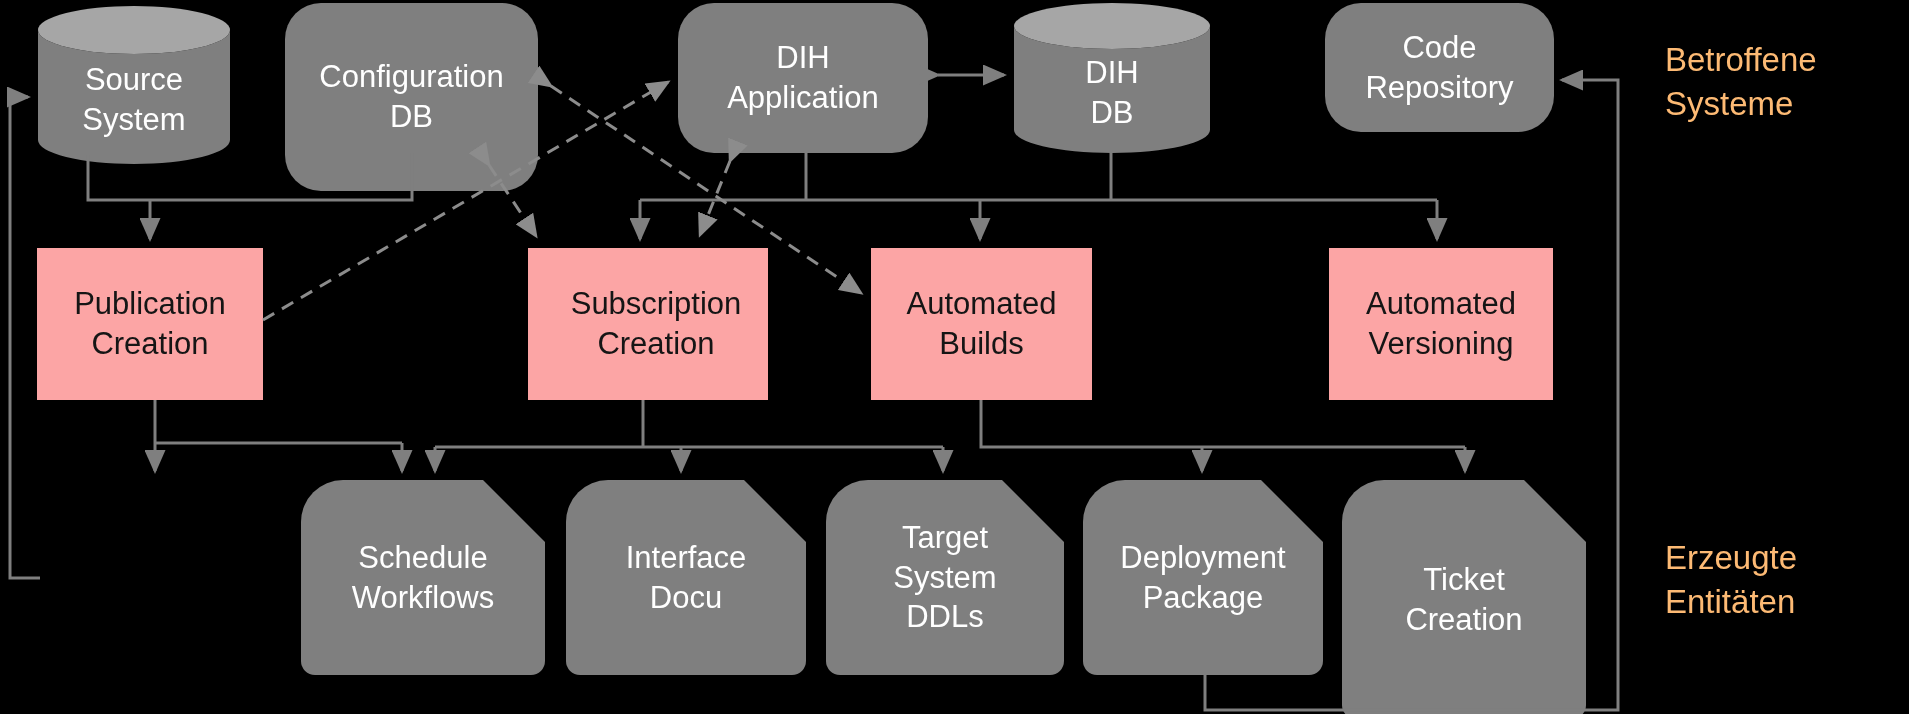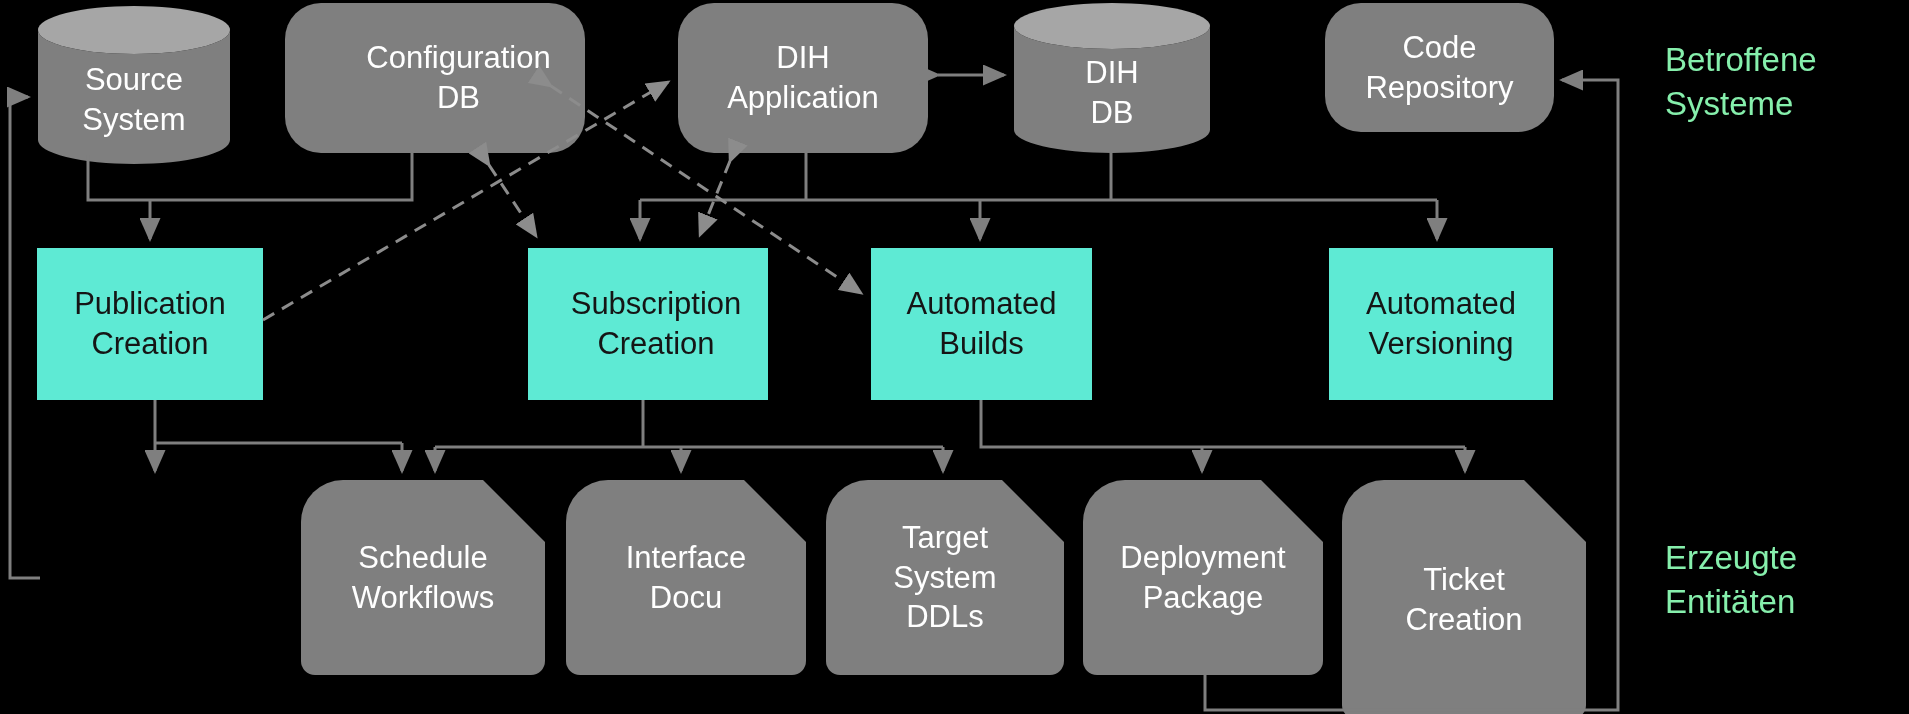--- a/index.html
+++ b/index.html
@@ -2,45 +2,45 @@
 <html><head>
 <meta charset="utf-8">
 <style>
   html,body{margin:0;padding:0;background:#000;}
   .canvas{position:relative;width:1909px;height:714px;background:#000;overflow:hidden;
           font-family:"Liberation Sans",sans-serif;}
   .node{position:absolute;display:flex;align-items:center;justify-content:center;
         text-align:center;font-size:31px;line-height:1.28;color:#fff;z-index:2;}
   .node .lbl{white-space:pre-line;position:relative;z-index:2;}
   .gray-round{background:#7F7F7F;border-radius:36px;}
-  .orange{background:#5eead4;color:#151515;}
+  .orange{background:#fca5a5;color:#151515;}
   .snip{background:#7F7F7F;border-radius:42px 0 14px 14px;
         clip-path:polygon(0 0, calc(100% - 62px) 0, 100% 62px, 100% 100%, 0 100%);}
   .cyl{background:transparent;}
   .cyl svg{position:absolute;inset:0;z-index:1;}
   .cyl .lbl{padding-top:30px;}
-  .side-label{position:absolute;color:#86efac;font-size:33px;line-height:1.34;
+  .side-label{position:absolute;color:#fdba74;font-size:33px;line-height:1.34;
               white-space:pre-line;z-index:2;}
   #connectors{position:absolute;inset:0;z-index:3;pointer-events:none;}
 </style>
 </head>
 <body>
 
 <div class="canvas">
 
   <div class="node cyl" style="left:38px;top:6px;width:192px;height:158px;">
     <svg width="192" height="158" viewBox="0 0 192 158">
       <path d="M0,24 L0,134 A96,24 0 0 0 192,134 L192,24 A96,24 0 0 1 0,24 Z" fill="#7F7F7F"></path>
       <ellipse cx="96" cy="24" rx="96" ry="24" fill="#A6A6A6"></ellipse>
     </svg>
     <span class="lbl">Source
 System</span>
   </div>
 
-  <div class="node gray-round" style="left:285px;top:3px;width:253px;height:150px;padding-left:47px;">
+  <div class="node gray-round" style="left:285px;top:3px;width:253px;height:188px;">
     <span class="lbl">Configuration
 DB</span>
   </div>
 
   <div class="node gray-round" style="left:678px;top:3px;width:250px;height:150px;">
     <span class="lbl">DIH
 Application</span>
   </div>
 
   <div class="node cyl" style="left:1014px;top:3px;width:196px;height:150px;">

